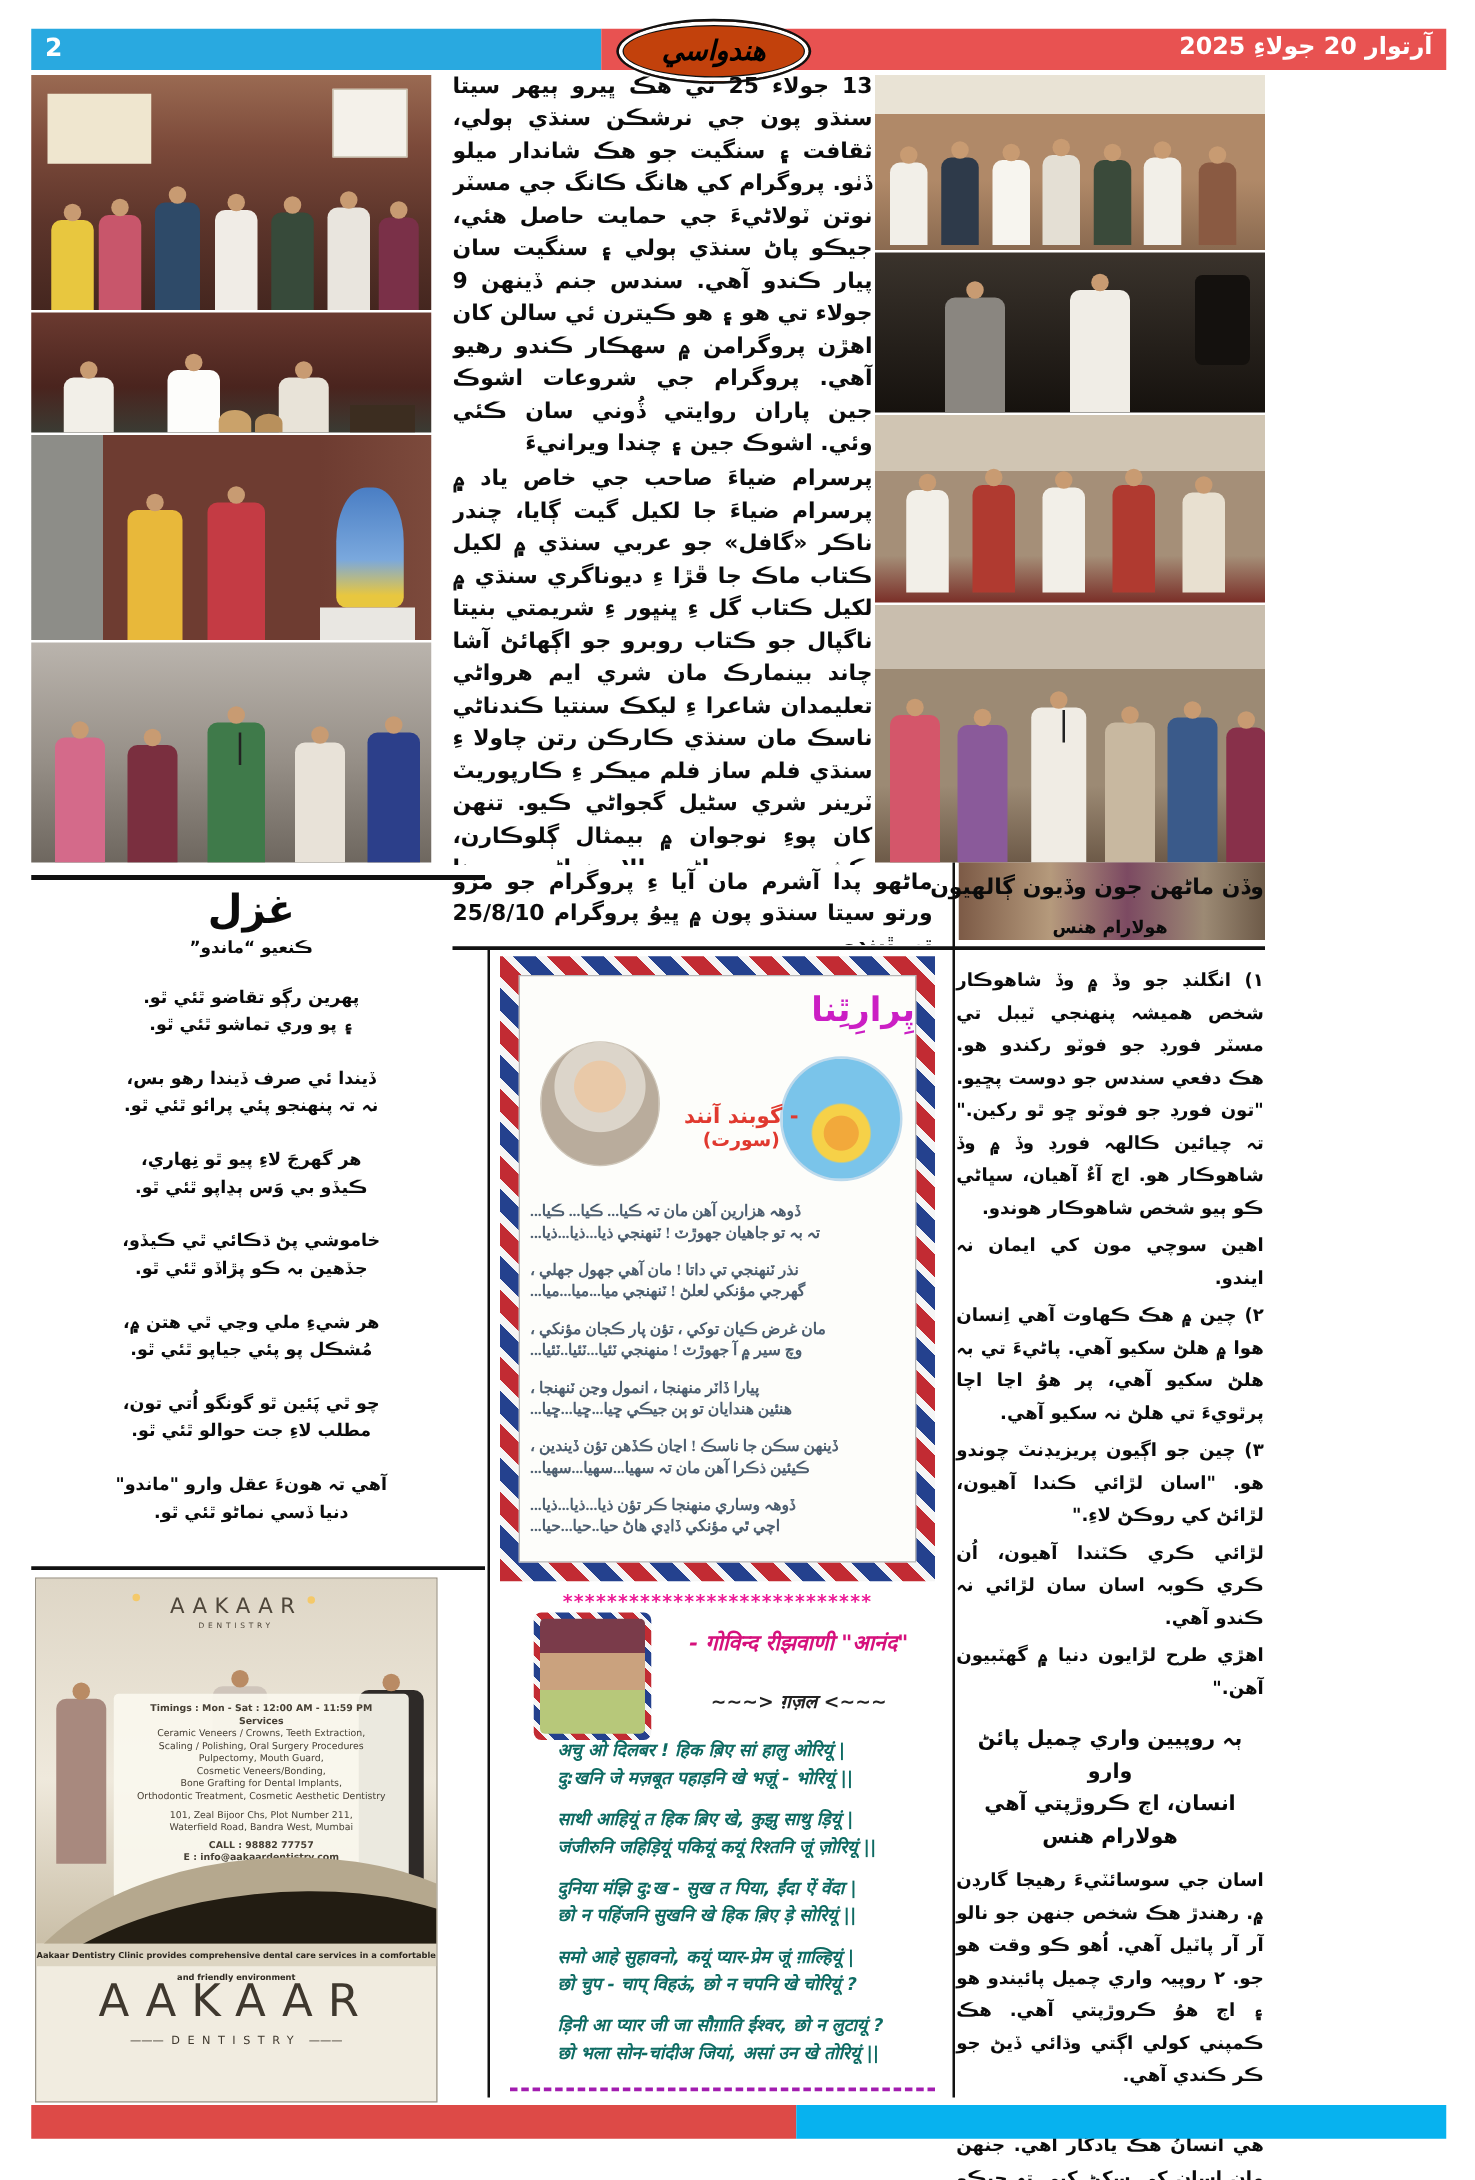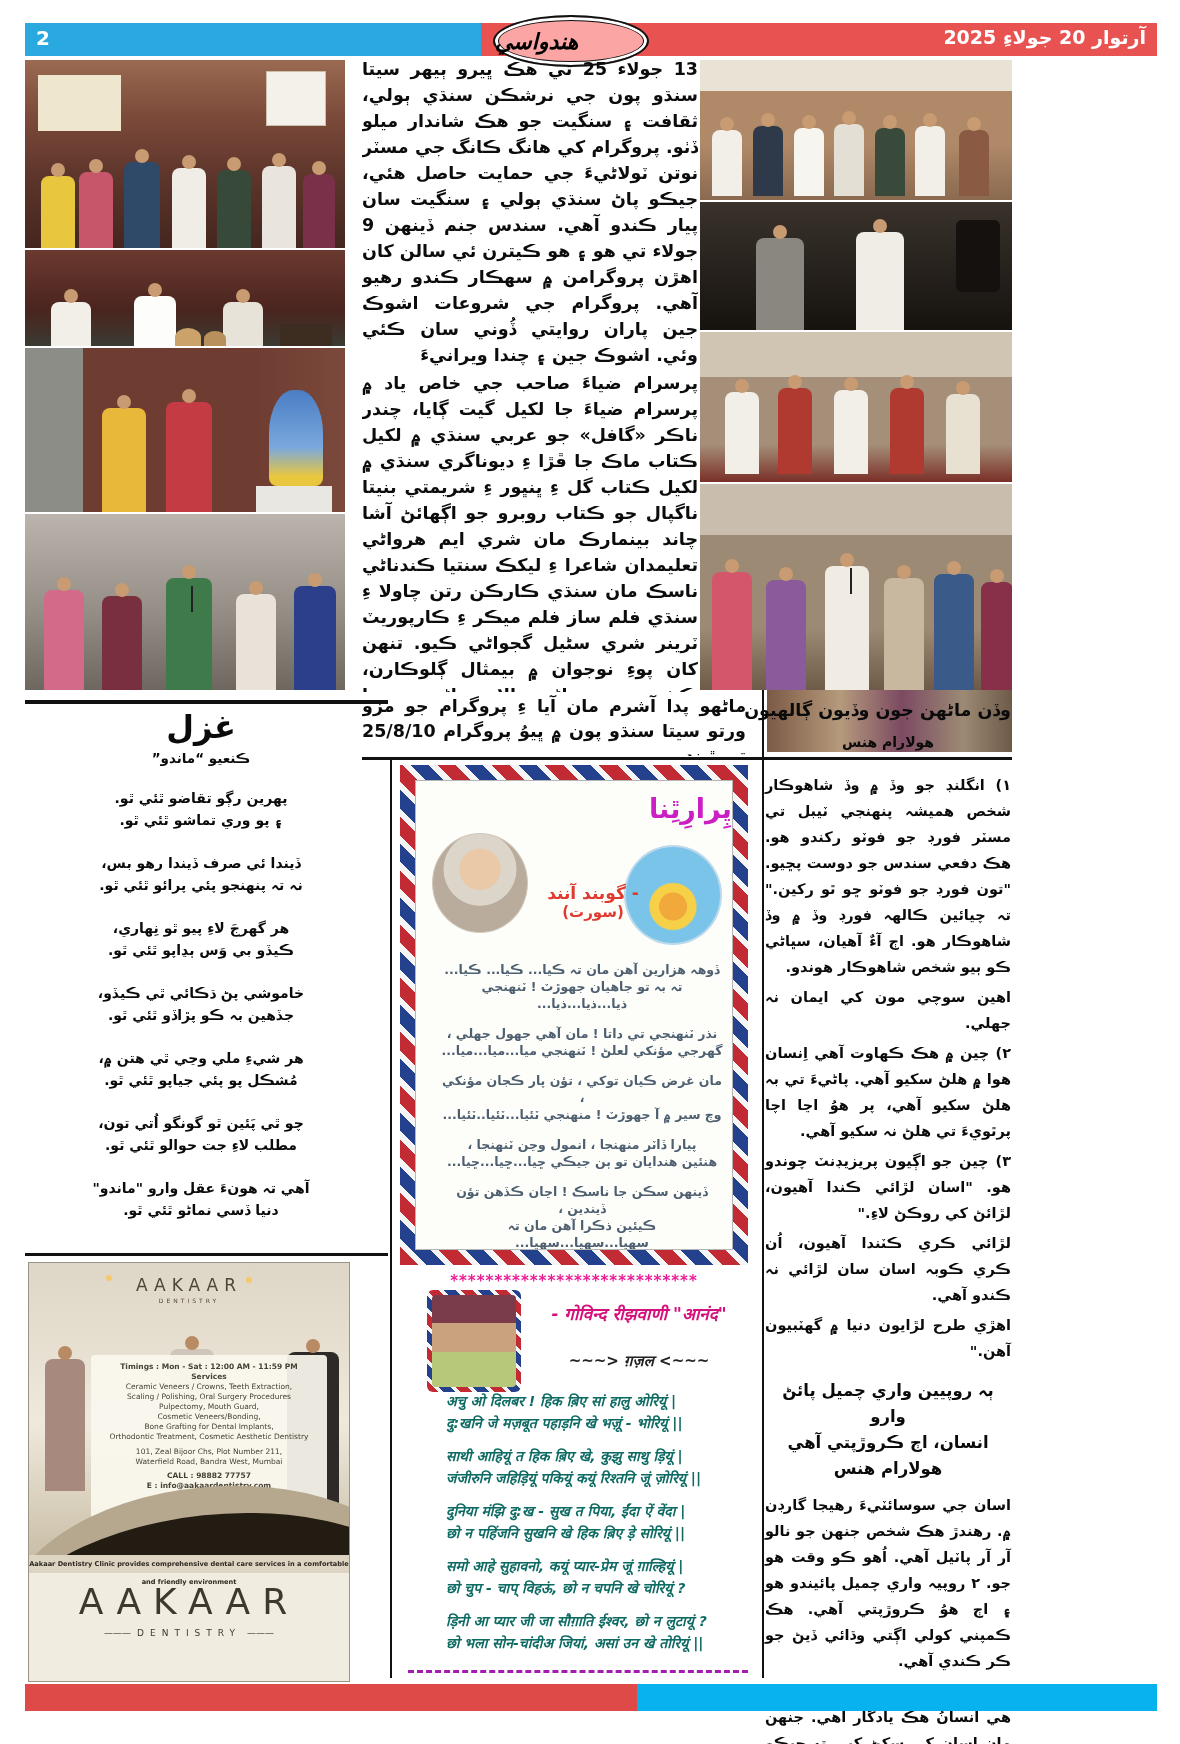--- a/index.html
+++ b/index.html
@@ -4,23 +4,23 @@
 <style>
   html,body{margin:0;padding:0;background:#fff;}
   .page{position:relative;width:1180px;height:1744px;margin:0 auto;background:#fff;
         font-family:"DejaVu Sans",sans-serif;overflow:hidden;}
   .abs{position:absolute;}
   
   .hbar-blue{left:25px;top:23px;width:456px;height:33px;background:#29a9e0;}
   .hbar-red{left:481px;top:23px;width:676px;height:33px;background:#e85251;}
   .pgnum{left:36px;top:26px;color:#fff;font-size:20px;font-weight:bold;}
   .hdate{right:34px;top:26px;color:#fff;font-size:19px;font-weight:bold;direction:rtl;text-align:center;}
-  .oval{left:493px;top:15px;width:152px;height:48px;background:#fca5a5;border:2px solid #111;
+  .oval{left:493px;top:15px;width:152px;height:48px;background:#c2410c;border:2px solid #111;
         border-radius:50%;box-shadow:inset 0 0 0 3px #fff,inset 0 0 0 4px #111;
-        display:flex;align-items:center;justify-content:flex-start;}
+        display:flex;align-items:center;justify-content:center;}
   .oval span{font-size:22px;font-weight:bold;font-style:italic;color:#000;}
   
   .ph{position:absolute;overflow:hidden;background:#6b4a3a;}
   .phL1{background:linear-gradient(180deg,#9a6a52 0%,#7c4a3a 30%,#5d352b 62%,#44261f 100%);}
   .phL2{background:linear-gradient(180deg,#6b3a30 0%,#4a241e 62%,#3a3b33 100%);}
   .phL3{background:linear-gradient(90deg,#8d8d88 0 18%,#6e3c31 18% 72%,#7c4a3c 100%);}
   .phL4{background:linear-gradient(180deg,#bab4ad 0%,#958e86 55%,#6e675f 100%);}
   .phR1{background:linear-gradient(180deg,#e9e3d5 0 22%,#b08968 22% 60%,#8a6a50 100%);}
   .phR2{background:linear-gradient(180deg,#3a332c 0%,#241f1a 60%,#16120e 100%);}
   .phR3{background:linear-gradient(180deg,#d0c5b3 0 30%,#a58f78 30% 75%,#7a2f28 100%);}
@@ -53,22 +53,22 @@
      color:#cb1fc4;font-size:27px;font-weight:700;direction:rtl;}
   .oldman{position:absolute;left:16px;top:52px;width:94px;height:98px;border-radius:50%;
      background:radial-gradient(circle at 50% 36%,#e9c9a8 0 26%,#dcd5ca 27% 46%,#b9ac9c 47% 100%);
      border:1px solid #cfc7ba;}
   .deity{position:absolute;right:10px;top:64px;width:94px;height:96px;border-radius:50%;
      background:radial-gradient(circle at 50% 62%,#f2a93b 0 18%,#f6d148 19% 30%,#7ac4ea 32% 100%);
      border:2px solid #bcd9ec;}
   .pr-author{position:absolute;left:118px;top:102px;width:118px;text-align:center;
      color:#e0392f;font-size:17px;font-weight:700;direction:rtl;}
   .pr-place{color:#e0392f;font-size:15px;font-weight:700;}
-  .pr-verses{position:absolute;left:24px;right:8px;top:180px;text-align:center;direction:rtl;
-     color:#4e5f70;font-size:12.5px;line-height:17px;font-weight:600;}
+  .pr-verses{position:absolute;left:8px;right:8px;top:180px;text-align:left;direction:rtl;
+     color:#4e5f70;font-size:12.5px;line-height:17px;font-weight:600;font-family:Liberation Serif, serif;}
   .pr-verses .couplet{margin-top:13px;font-weight:600;font-size:12.5px;line-height:17px;}
   
   .stars{left:400px;top:1272px;width:348px;text-align:center;color:#ec1c96;
      font-size:15px;font-weight:bold;letter-spacing:1px;}
   .hphoto{left:427px;top:1290px;width:94px;height:102px;
      background:repeating-linear-gradient(45deg,#c22b33 0 8px,#f5f5f5 8px 12px,#24418e 12px 20px,#f5f5f5 20px 24px);
      border-radius:6px;}
   .hphoto-inner{position:absolute;inset:5px;border-radius:4px;
      background:linear-gradient(180deg,#7a3b4a 0 30%,#caa27e 30% 62%,#b7c87a 62% 100%);}
   .h-author{left:528px;top:1302px;width:222px;color:#d6117c;font-size:17px;
@@ -313,21 +313,21 @@
         <div>छो भला सोन-चांदीअ जियां, असां उन खे तोरियूं ||</div>
     </div>
   </div>
   <div class="abs h-dash"></div>
 
   <div class="abs rc">
     <div class="rc-title">وڏن ماڻهن جون وڏيون ڳالهيون</div>
     <div class="rc-author">هولارام هنس</div>
     <div class="rc-body">
       <p>١) انگلنڊ جو وڏ ۾ وڏ شاهوڪار شخص هميشہ پنهنجي ٽيبل تي مسٽر فورڊ جو فوٽو رکندو هو. هڪ دفعي سندس جو دوست پڇيو. "تون فورڊ جو فوٽو ڇو ٿو رکين." تہ چيائين ڪالهہ فورڊ وڏ ۾ وڏ شاهوڪار هو. اڄ آءٌ آهيان، سڀاڻي ڪو ٻيو شخص شاهوڪار هوندو.</p>
-      <p>اهين سوچي مون کي ايمان نہ جهلي.</p>
+      <p>اهين سوچي مون کي ايمان نہ ايندو.</p>
       <p>٢) چين ۾ هڪ ڪهاوت آهي اِنسان هوا ۾ هلڻ سکيو آهي. پاڻيءَ تي بہ هلڻ سکيو آهي، پر هوُ اڃا اچا پرٿويءَ تي هلڻ نہ سکيو آهي.</p>
       <p>٣) چين جو اڳيون پريزيڊنٽ چوندو هو. "اسان لڙائي ڪندا آهيون، لڙائڻ کي روڪڻ لاءِ."</p>
       <p>لڙائي ڪري ڪٽندا آهيون، اُن ڪري ڪوبہ اسان سان لڙائي نہ ڪندو آهي.</p>
       <p>اهڙي طرح لڙايون دنيا ۾ گهٽبيون آهن."</p>
       <div class="rc-sub">
         <div>ٻہ روپيين واري چميل پائڻ وارو</div>
         <div>انسان، اڄ ڪروڙپتي آهي</div>
         <div>هولارام هنس</div>
       </div>
       <p>اسان جي سوسائٽيءَ رهيجا گارڊن ۾. رهندڙ هڪ شخص جنهن جو نالو آر آر پاٽيل آهي. اُهو ڪو وقت هو جو. ٢ روپيہ واري چميل پائيندو هو ۽ اڄ هوُ ڪروڙپتي آهي. هڪ ڪمپني کولي اڳتي وڌائي ڏيڻ جو ڪر ڪندي آهي.</p>

